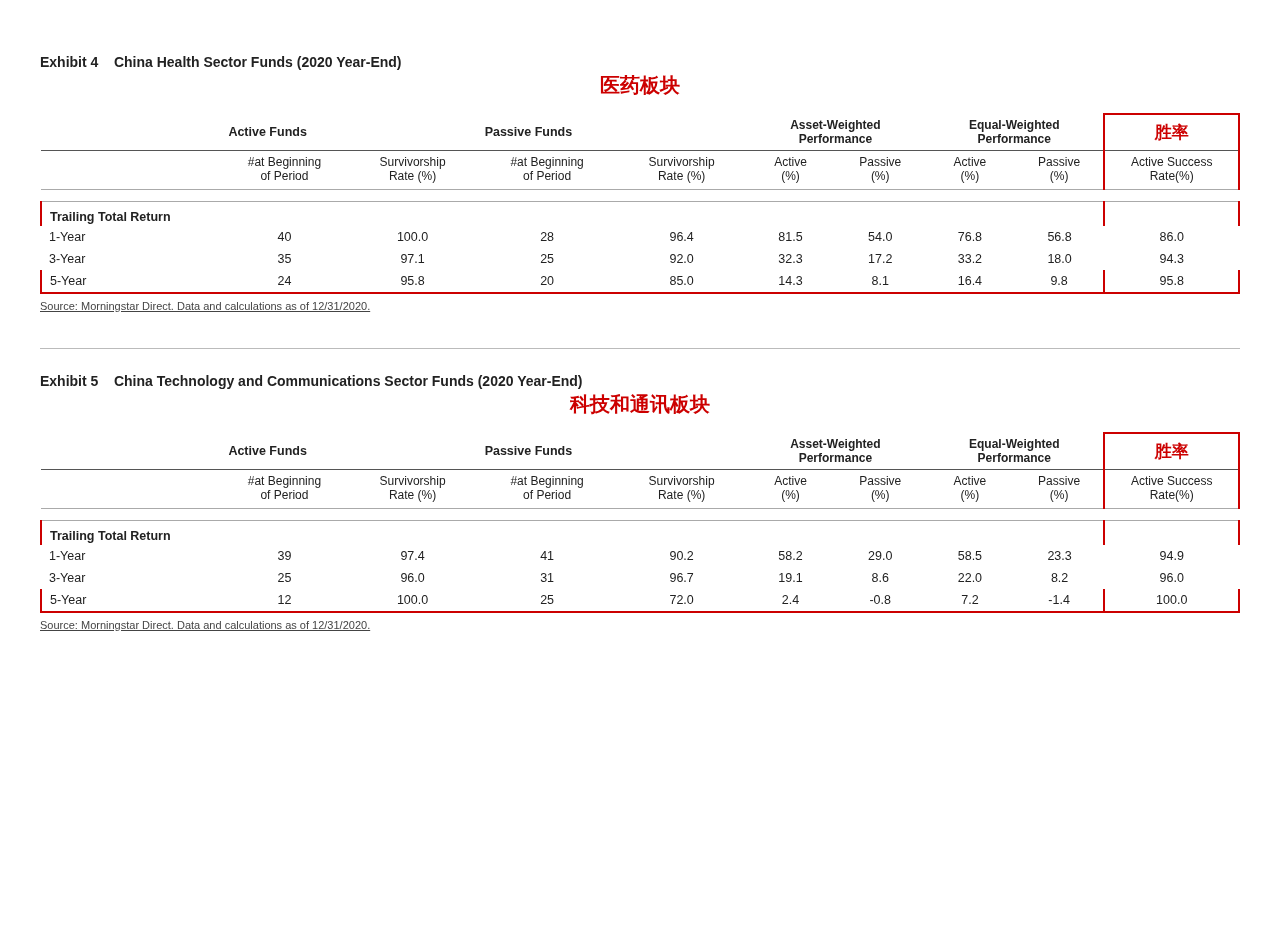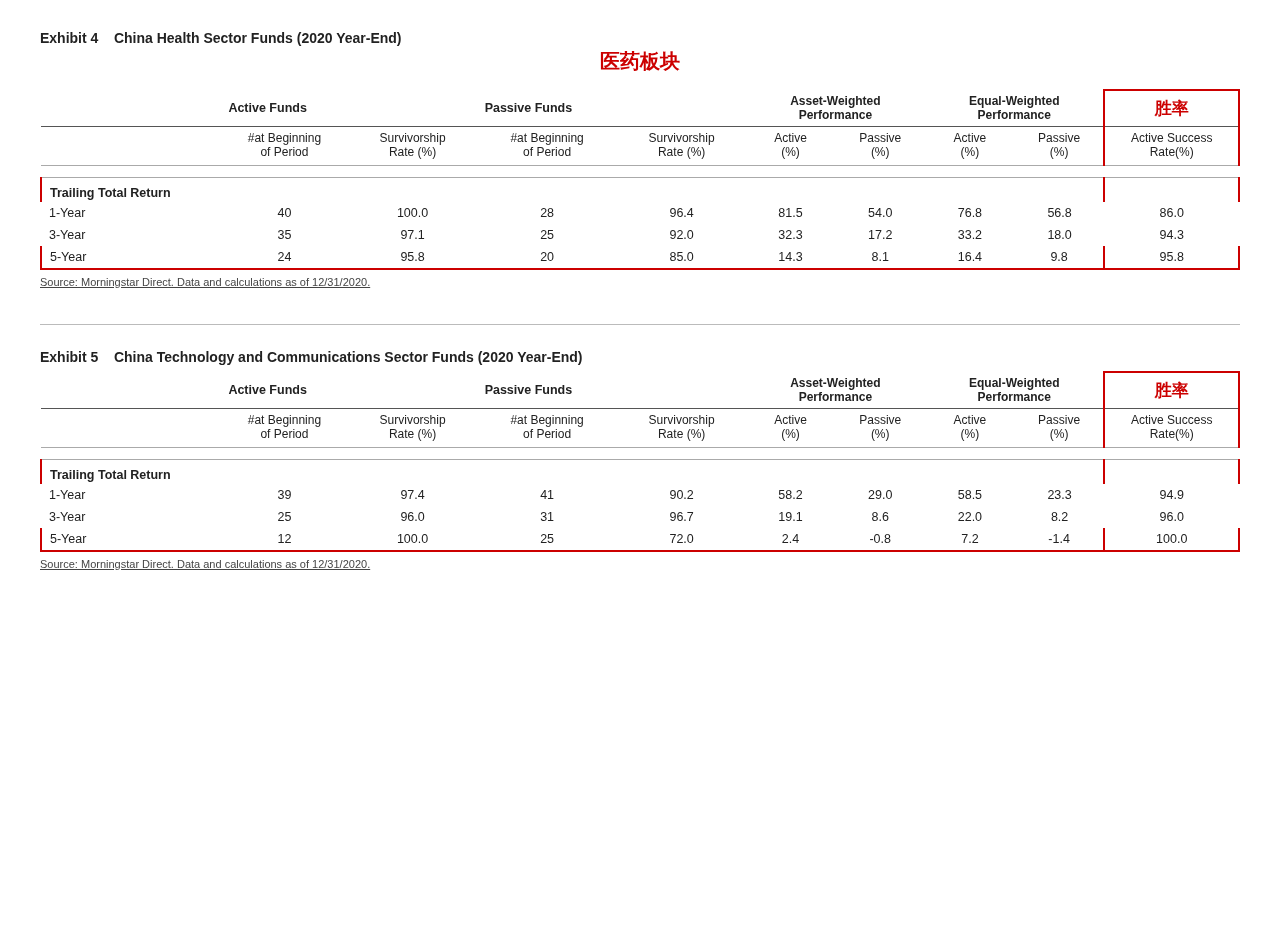--- a/index.html
+++ b/index.html
@@ -10,20 +10,21 @@
       color: #222;
       padding: 30px 40px;
     }
     .exhibit-block {
       margin-bottom: 36px;
     }
     .exhibit-title {
       font-size: 14px;
       font-weight: bold;
       margin-bottom: 2px;
+      margin-top: 24px;
     }
     .exhibit-title span.exhibit-num {
       font-weight: bold;
     }
     .exhibit-subtitle-zh {
       color: #cc0000;
       font-size: 20px;
       font-weight: bold;
       text-align: center;
       margin-bottom: 14px;
@@ -227,20 +228,21 @@
 </div>
 
 <div class="separator"></div>
 
 <div class="exhibit-block">
   <div class="exhibit-title">
     <span class="exhibit-num">Exhibit 5</span>
     &nbsp;&nbsp;
     <span>China Technology and Communications Sector Funds (2020 Year-End)</span>
   </div>
+  <div class="exhibit-subtitle-zh">科技和通讯板块</div>
 
   <div class="table-wrapper">
     <table>
       <colgroup>
         <col style="width:140px">
         <col style="width:100px">
         <col style="width:100px">
         <col style="width:110px">
         <col style="width:100px">
         <col style="width:70px">

